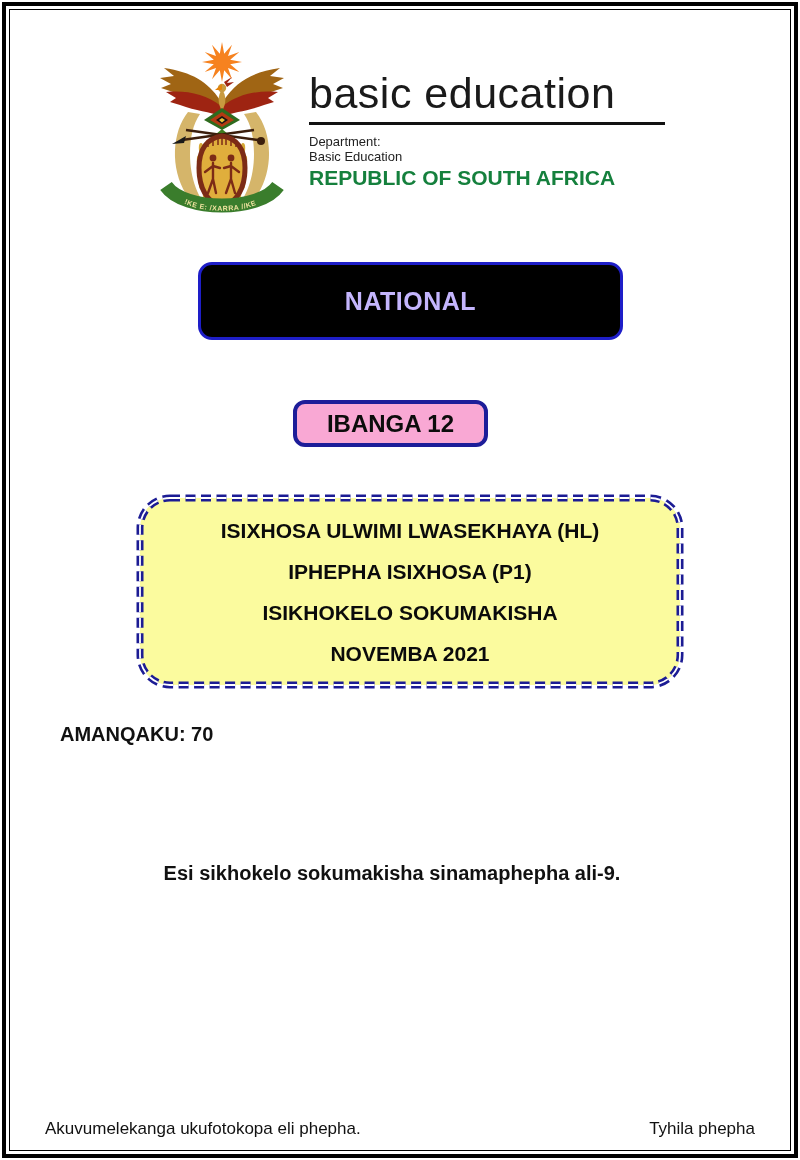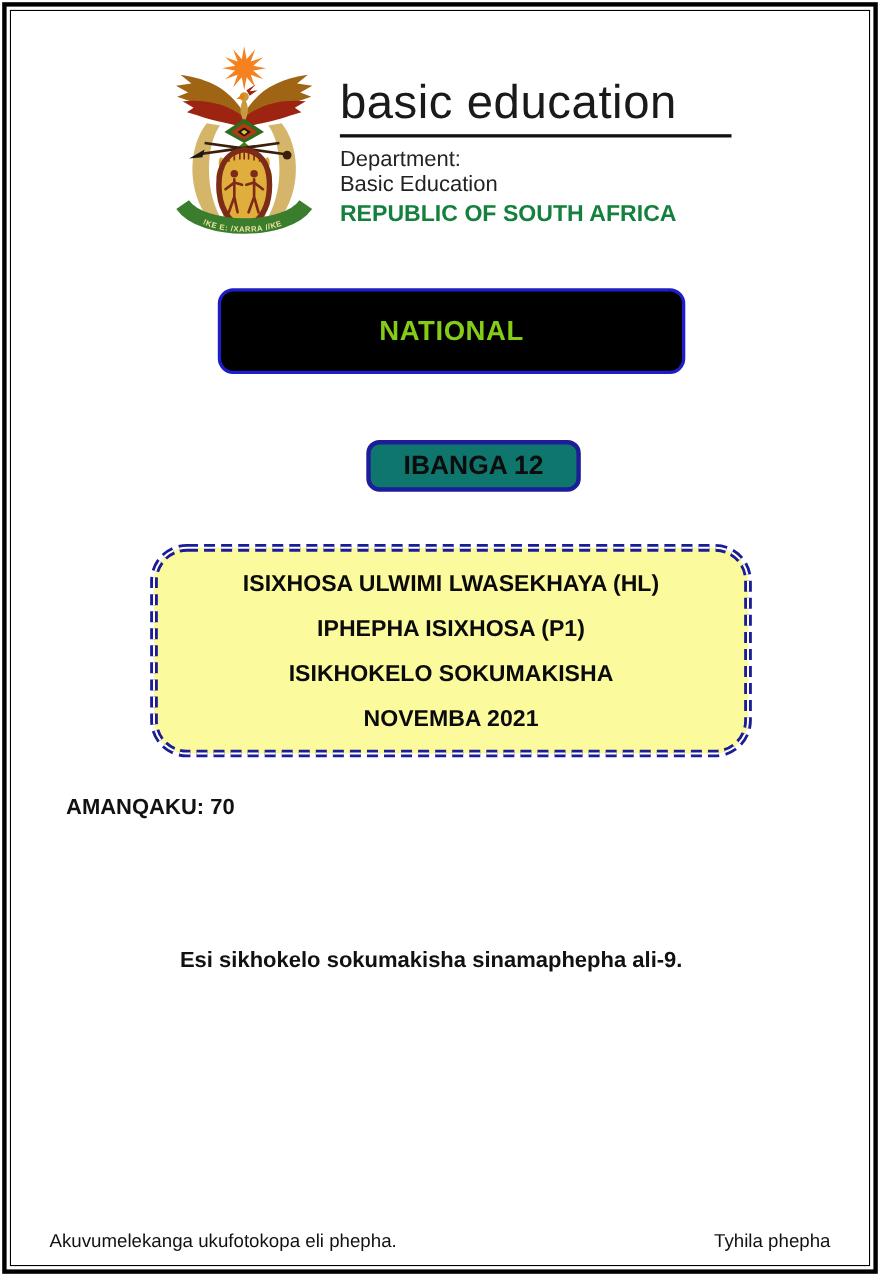--- a/index.html
+++ b/index.html
@@ -11,33 +11,33 @@
   .frame-outer { position:absolute; left:2px; top:2px; right:2px; bottom:2px;
                  border:4px solid #000; pointer-events:none; }
   .frame-inner { position:absolute; left:9px; top:9px; right:9px; bottom:9px;
                  border:1.5px solid #000; pointer-events:none; }
 
   
   .coat { position:absolute; left:146px; top:36px; width:152px; height:194px; }
   .dept-block { position:absolute; left:309px; top:70px; width:370px; }
   .wordmark { font-size:43px; font-weight:400; letter-spacing:0.5px; color:#1a1a1a; line-height:1.1; }
   .rule { width:356px; border-bottom:3px solid #111; margin-top:5px; margin-bottom:9px; }
-  .dept-l1, .dept-l2 { font-size:20px; color:#222; line-height:1.16; }
+  .dept-l1, .dept-l2 { font-size:13px; color:#222; line-height:1.16; }
   .dept-l3 { font-size:21px; font-weight:bold; color:#15803d; line-height:1.2; margin-top:1px; }
 
   
   .nsc-banner { position:absolute; left:198px; top:262px; width:425px; height:78px;
                 background:#000; border:3px solid #1e1ec8; border-radius:14px;
                 display:flex; flex-direction:column; align-items:center; justify-content:center; }
-  .nsc-banner div { color:#84cc16; font-weight:bold; font-size:25px; letter-spacing:0.5px; line-height:1.22; }
+  .nsc-banner div { color:#c4b5fd; font-weight:bold; font-size:25px; letter-spacing:0.5px; line-height:1.22; }
 
   
   .grade-badge { position:absolute; left:293px; top:400px; width:195px; height:47px;
-                 background:#0f766e; border:4px solid #1d1d99; border-radius:12px;
-                 display:flex; align-items:center; justify-content:center;margin-left:40px; }
+                 background:#f9a8d4; border:4px solid #1d1d99; border-radius:12px;
+                 display:flex; align-items:center; justify-content:center; }
   .grade-badge span { font-size:24px; font-weight:bold; color:#0c0c0c; }
 
   
   .exam-box { position:absolute; left:134px; top:492px; width:552px; height:199px; }
   .exam-box svg.border { position:absolute; left:0; top:0; }
   .exam-lines { position:absolute; left:12px; top:10px; right:12px; bottom:8px;
                 display:flex; flex-direction:column; justify-content:space-evenly;
                 align-items:center; text-align:center; }
   .exam-lines div { font-size:21px; font-weight:bold; color:#0b0b0b; }
 

